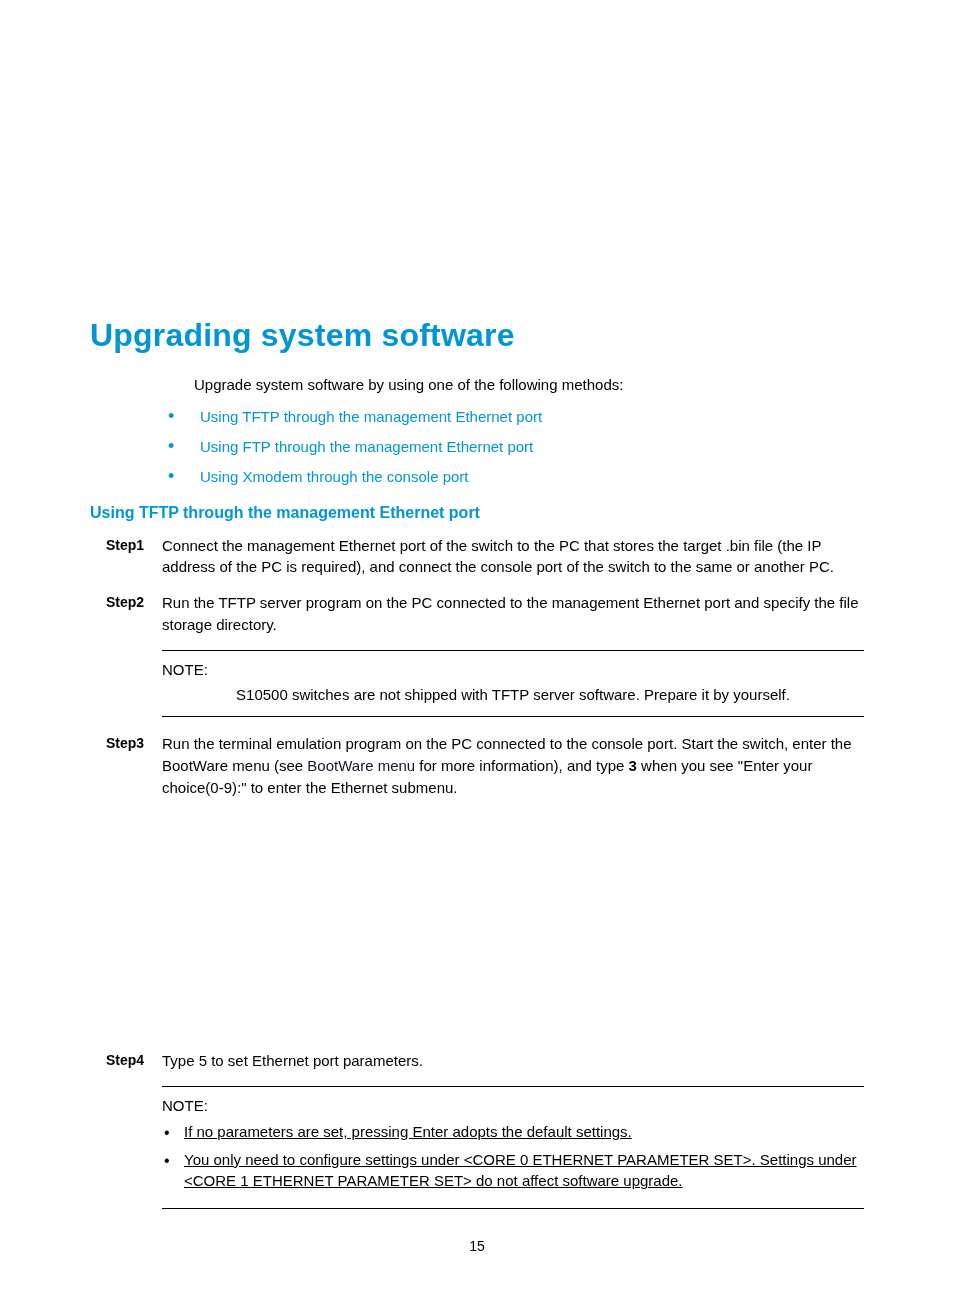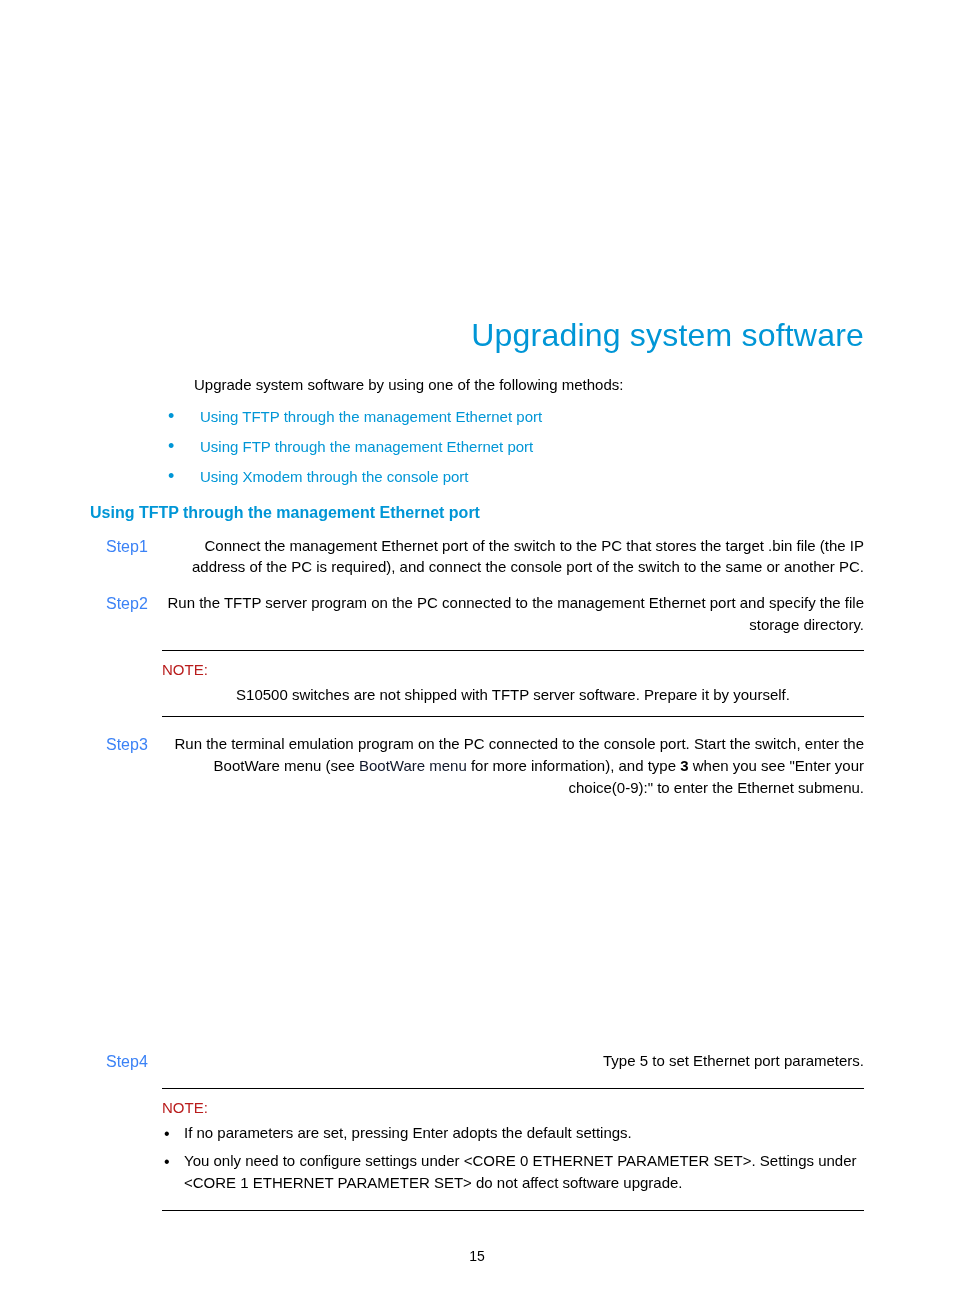--- a/index.html
+++ b/index.html
@@ -9,26 +9,25 @@
       background: #fff;
       font-family: Arial, Helvetica, sans-serif;
       color: #000;
       font-size: 15px;
       line-height: 1.45;
       padding: 80px 90px 40px 90px;
       position: relative;
     }
     h1.title {
       color: #0096d6;
-      font-weight: 400;
+      font-weight: 700;
       font-size: 32px;
       margin-top: 232px;
       margin-bottom: 16px;
       letter-spacing: 0.2px;
-      text-align: right;
     }
     .intro {
       margin-left: 104px;
       margin-bottom: 10px;
     }
     ul.links {
       list-style: none;
       margin-left: 72px;
       margin-bottom: 14px;
     }
@@ -53,66 +52,66 @@
       font-weight: 600;
       font-size: 16px;
       margin-bottom: 10px;
     }
     .step {
       display: flex;
       margin-bottom: 14px;
       margin-left: 16px;
     }
     .step .label {
-      color: #3b82f6;
-      font-weight: 400;
+      color: #000000;
+      font-weight: 700;
       width: 56px;
       flex: 0 0 56px;
-      font-size: 16px;
+      font-size: 14px;
     }
     .step .body {
       flex: 1;
-      text-align: right;
     }
     .note-box {
       margin-left: 72px;
       margin-bottom: 16px;
       border-top: 1px solid #000;
       border-bottom: 1px solid #000;
       padding: 8px 0 10px 0;
     }
     .note-label {
-      color: #b91c1c;
+      color: #000000;
       font-size: 15px;
       margin-bottom: 4px;
     }
     .note-body {
       font-size: 15px;
       text-align: center;
     }
     .note-box ul {
       list-style: none;
       margin-top: 2px;
+      text-decoration: underline;
     }
     .note-box ul li {
       position: relative;
       padding-left: 22px;
       margin-bottom: 6px;
     }
     .note-box ul li::before {
       content: "•";
       position: absolute;
       left: 2px;
       color: #000;
       font-size: 16px;
     }
     .inline-link { color: #0f172a; }
     .page-number {
       position: absolute;
-      bottom: 30px;
+      bottom: 40px;
       left: 0;
       right: 0;
       text-align: center;
       font-size: 14px;
     }
     .gap { height: 238px; }
     b { font-weight: 700; }
   </style>
 </head>
 <body>

